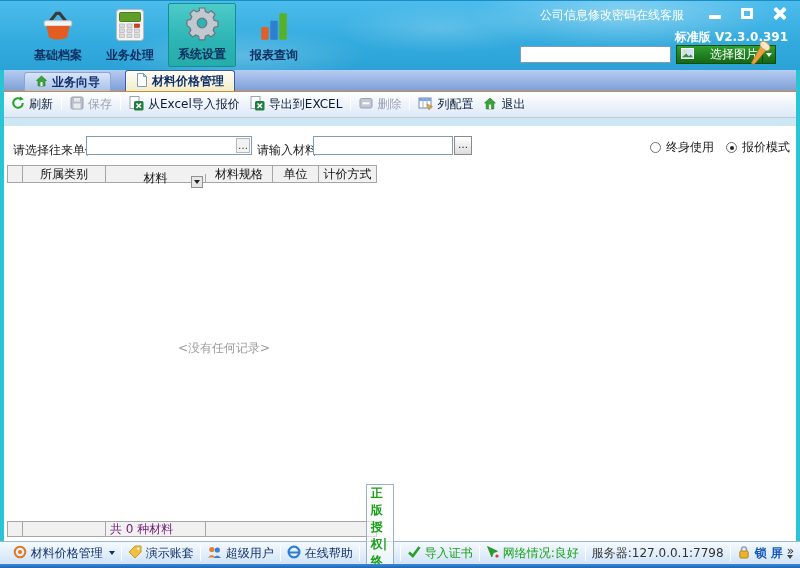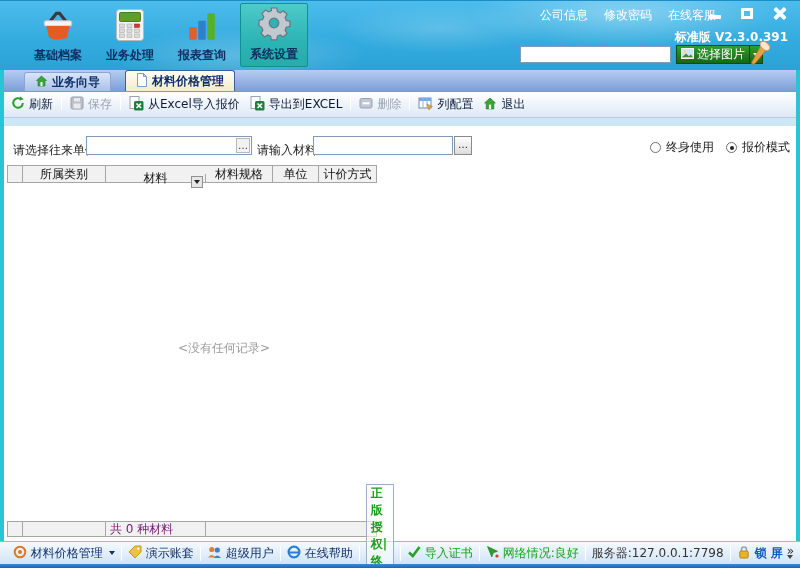--- a/index.html
+++ b/index.html
@@ -14,36 +14,36 @@
      background:radial-gradient(ellipse 220px 50px at 78% 18%,rgba(255,255,255,.35),transparent 70%),
                 radial-gradient(ellipse 180px 40px at 30% 80%,rgba(255,255,255,.22),transparent 70%),
                 radial-gradient(ellipse 150px 35px at 55% 40%,rgba(255,255,255,.18),transparent 70%);}
   .nav-row{ position:absolute; left:24px; top:2px; display:flex; gap:4px; }
   .nav-btn{ width:68px; height:64px; display:flex; flex-direction:column; align-items:center;
             justify-content:flex-end; padding-bottom:3px; gap:2px; cursor:pointer; position:relative; z-index:2;}
   .nav-btn .nav-label{ font-weight:bold; color:#0d2d5e; }
   .nav-btn.selected{ background:linear-gradient(180deg,#4ecaca,#2cb4b4 60%,#27abab);
                      border:1px solid #0f9191; border-radius:2px; }
   
-  .top-links{ position:absolute; top:6px; left:540px; display:flex; gap:16px; z-index:2;}
+  .top-links{ position:absolute; top:6px; left:540px; display:flex; z-index:2;}
   .top-link{ color:#fff; cursor:pointer; }
   .win-controls{ position:absolute; top:5px; right:10px; display:flex; gap:10px; z-index:2;}
   .win-btn{ width:22px; height:15px; display:flex; align-items:center; justify-content:center; cursor:pointer;}
   .min-glyph{ width:12px; height:4px; background:#fff; border-radius:1px; margin-top:6px;}
   .max-glyph{ width:12px; height:11px; border:3px solid #fff; }
   .close-glyph{ position:relative; width:13px; height:13px; }
   .close-glyph::before,.close-glyph::after{ content:""; position:absolute; left:5px; top:-1px; width:4px; height:15px;
         background:#fff; border-radius:1px;}
   .close-glyph::before{ transform:rotate(45deg);} .close-glyph::after{ transform:rotate(-45deg);}
   .version{ position:absolute; top:28px; right:12px; color:#fff; font-weight:bold; z-index:2; }
   .pic-input{ position:absolute; left:520px; top:45px; width:151px; height:17px; border:1px solid #7f9db9;
               background:#fff; z-index:2; font-size:11px; padding:0 2px;}
   .pic-btn{ position:absolute; left:676px; top:44px; height:19px; z-index:2; display:flex; align-items:center;
             background:linear-gradient(#2f9e2f,#156715); border:1px solid #0b4d0b; color:#fff; cursor:pointer;}
-  .pic-btn .pb-main{ display:flex; align-items:center; gap:3px; padding:0 4px; }
+  .pic-btn .pb-main{ display:flex; align-items:center; gap:16px; padding:0 4px; }
   .pic-btn .pb-arrow{ border-left:1px solid #0b4d0b; align-self:stretch; display:flex; align-items:center; padding:0 3px;}
   .tri-down-w{ width:0;height:0;border-left:3.5px solid transparent;border-right:3.5px solid transparent;border-top:4px solid #fff;}
   .horn{ position:absolute; left:748px; top:38px; z-index:2; cursor:pointer;}
 
   
   .tabbar{ position:absolute; left:0; top:70px; width:800px; height:21px;
            background:linear-gradient(180deg,#b6cdf2,#7e9ed8); display:flex; align-items:flex-end; }
   .tab{ display:flex; align-items:center; gap:4px; height:19px; padding:0 10px; font-weight:bold;
         color:#10306a; border-radius:3px 3px 0 0; cursor:pointer; }
   .tab.inactive{ margin-left:24px; background:linear-gradient(180deg,#d9e5f8,#a9c1e8); border:1px solid #8aa6d4; border-bottom:none;}
@@ -143,39 +143,39 @@
                 <rect x="12" y="26" width="5" height="3.4"></rect>
               <rect x="19.5" y="21" width="5" height="3.4"></rect>
                 <rect x="19.5" y="26" width="5" height="3.4"></rect>
             </g>
             <rect x="19.5" y="16" width="5" height="3.4" fill="#d43c2a" stroke="#a82a1e" stroke-width="0.6"></rect>
           </svg>
         </span>
         <span class="nav-label">业务处理</span>
       </div>
 
+      <div class="nav-btn selected">
+        <span>
+          <svg width="36" height="36" viewBox="0 0 24 24">
+            <path fill="#c2c8d0" stroke="#6d757e" stroke-width="0.8" d="M10.2 2h3.6l.5 2.4 1.9.8 2-1.3 2.5 2.5-1.3 2 .8 1.9 2.4.5v3.6l-2.4.5-.8 1.9 1.3 2-2.5 2.5-2-1.3-1.9.8-.5 2.4h-3.6l-.5-2.4-1.9-.8-2 1.3-2.5-2.5 1.3-2-.8-1.9L2 13.8v-3.6l2.4-.5.8-1.9-1.3-2 2.5-2.5 2 1.3 1.9-.8z"></path>
+            <circle cx="12" cy="12" r="3.2" fill="#2cb4b4" stroke="#6d757e" stroke-width="0.8"></circle>
+          </svg>
+        </span>
+        <span class="nav-label">系统设置</span>
+      </div>
+
       <div class="nav-btn">
         <span>
           <svg width="32" height="32" viewBox="0 0 30 30">
             <rect x="3" y="16" width="7" height="12" rx="1" fill="#e06028"></rect>
             <rect x="11.5" y="10" width="7" height="18" rx="1" fill="#2f7fd0"></rect>
             <rect x="20" y="3" width="7" height="25" rx="1" fill="#58b028"></rect>
           </svg>
         </span>
         <span class="nav-label">报表查询</span>
-      </div>
-
-      <div class="nav-btn selected">
-        <span>
-          <svg width="36" height="36" viewBox="0 0 24 24">
-            <path fill="#c2c8d0" stroke="#6d757e" stroke-width="0.8" d="M10.2 2h3.6l.5 2.4 1.9.8 2-1.3 2.5 2.5-1.3 2 .8 1.9 2.4.5v3.6l-2.4.5-.8 1.9 1.3 2-2.5 2.5-2-1.3-1.9.8-.5 2.4h-3.6l-.5-2.4-1.9-.8-2 1.3-2.5-2.5 1.3-2-.8-1.9L2 13.8v-3.6l2.4-.5.8-1.9-1.3-2 2.5-2.5 2 1.3 1.9-.8z"></path>
-            <circle cx="12" cy="12" r="3.2" fill="#2cb4b4" stroke="#6d757e" stroke-width="0.8"></circle>
-          </svg>
-        </span>
-        <span class="nav-label">系统设置</span>
       </div>
     </div>
 
     <div class="top-links">
       <span class="top-link">公司信息</span>
       <span class="top-link">修改密码</span>
       <span class="top-link">在线客服</span>
     </div>
 
     <div class="win-controls">

